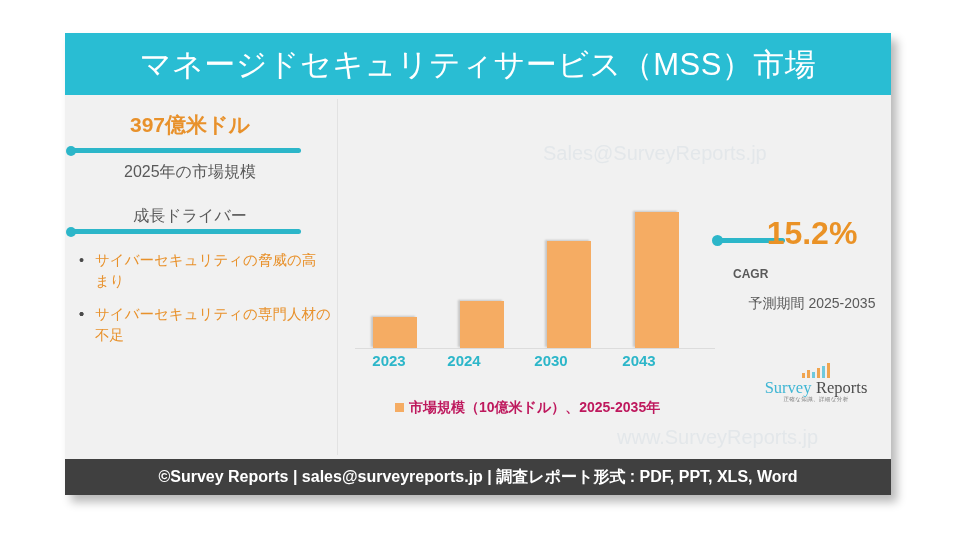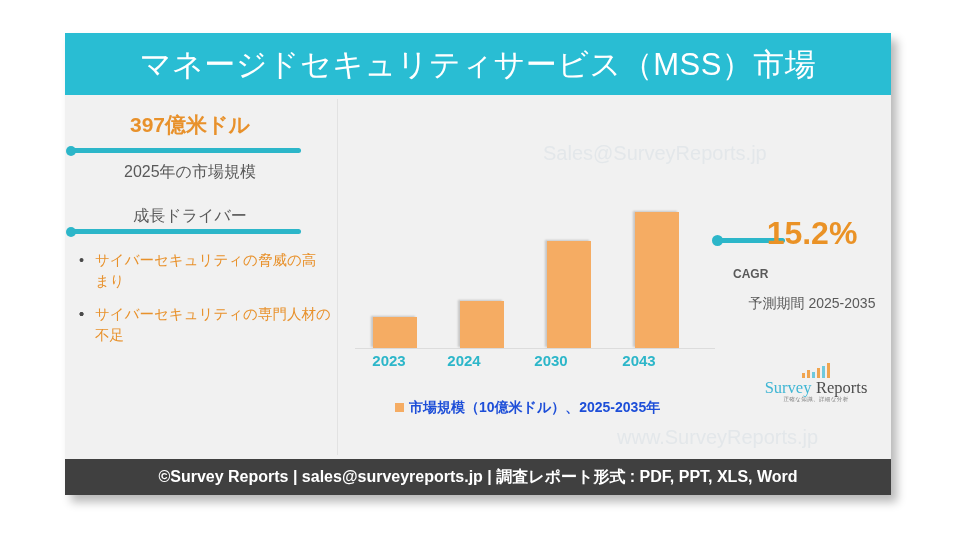--- a/index.html
+++ b/index.html
@@ -216,21 +216,21 @@
     align-items: center;
     gap: 5px;
   }
   .legend-swatch {
     width: 9px;
     height: 9px;
     background: #f5ac63;
     flex: none;
   }
   .legend-label {
-    color: #1d4ed8;
+    color: #be185d;
     font-size: 14px;
     font-weight: bold;
     white-space: nowrap;
     line-height: 1;
   }
 
   
   .cagr-block {
     position: absolute;
     left: 668px;

